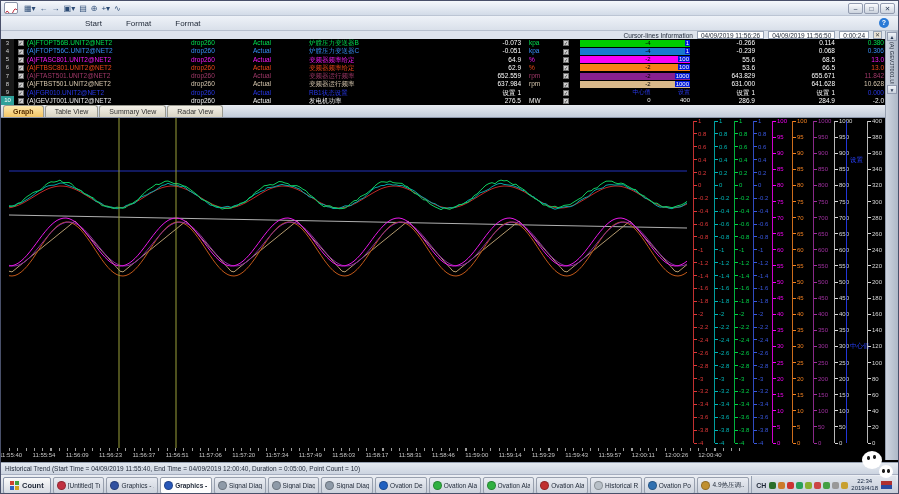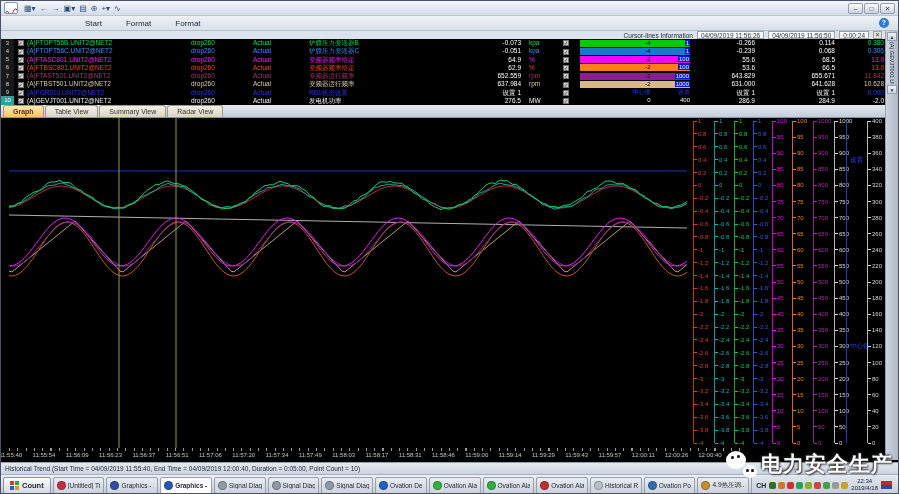--- a/index.html
+++ b/index.html
@@ -1331,16 +1331,15 @@
     <span class="wm-logo">
       <span class="wm-big">
           <i style="left:5px;top:5px"></i>
           <i style="left:11px;top:4px"></i>
         </span>
       <span class="wm-small">
           <i style="left:3px;top:4px"></i>
           <i style="left:8px;top:4px"></i>
         </span>
     </span>
-    <span class="wm-text">电力安全生产</span>
   </div>
 
 </div>
 
 </body></html>

